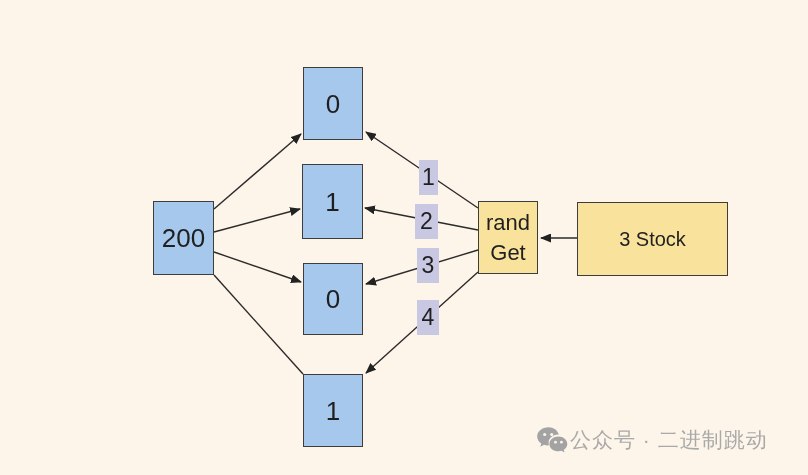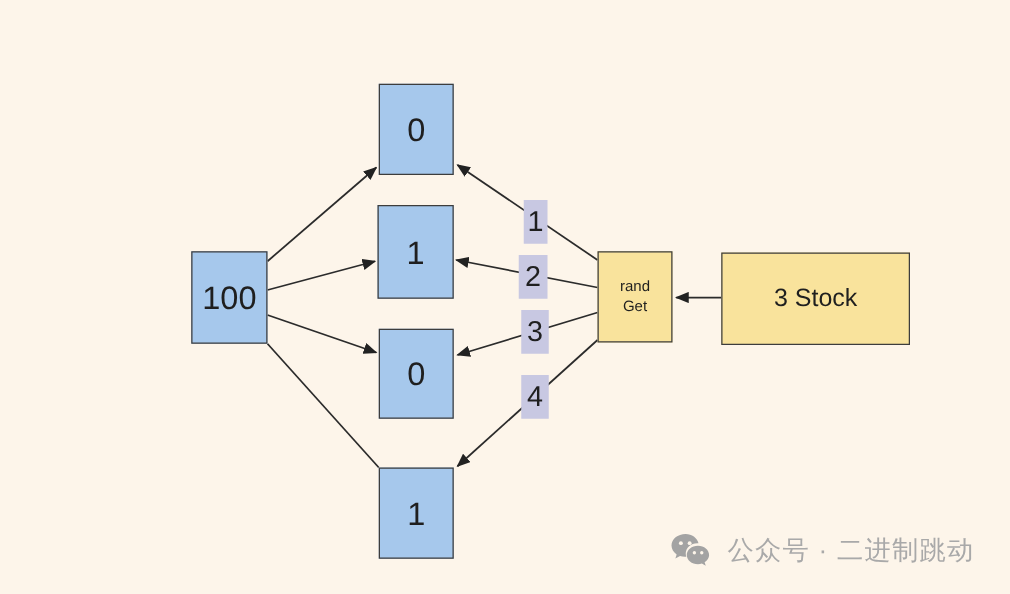--- a/index.html
+++ b/index.html
@@ -34,42 +34,42 @@
   }
   .node.blue { background: #a6c8ec; }
   .node.yellow { background: #f9e39c; }
   .num { font-size: 26px; line-height: 1; }
   .two-line { line-height: 1.32; }
   .node-source     { left: 153px; top: 201px; width: 61px;  height: 74px; }
   .node-slot-top   { left: 303px; top: 67px;  width: 60px;  height: 73px; }
   .node-slot-second{ left: 302px; top: 164px; width: 61px;  height: 75px; }
   .node-slot-third { left: 303px; top: 263px; width: 60px;  height: 72px; }
   .node-slot-bottom{ left: 303px; top: 374px; width: 60px;  height: 73px; }
-  .node-rand-get   { left: 478px; top: 201px; width: 60px;  height: 73px; font-size: 12px; }
+  .node-rand-get   { left: 478px; top: 201px; width: 60px;  height: 73px; font-size: 22px; }
   .node-seeker     { left: 577px; top: 202px; width: 151px; height: 74px; font-size: 20px; }
   .edge-label {
     position: absolute;
     background: #c8c8e2;
     color: #1f1f1f;
     display: flex;
     align-items: center;
     justify-content: center;
     font-size: 23px;
   }
   .edge-label-1 { left: 419px; top: 160px; width: 19px; height: 35px; }
   .edge-label-2 { left: 415px; top: 204px; width: 23px; height: 35px; }
   .edge-label-3 { left: 417px; top: 248px; width: 22px; height: 35px; }
   .edge-label-4 { left: 417px; top: 300px; width: 22px; height: 35px; }
   .watermark {
     position: absolute;
     left: 536px;
     top: 426px;
     display: flex;
     align-items: center;
-    gap: 14px;
+    gap: 2px;
     color: #a9a9a9;
   }
   .watermark-text {
     font-size: 21px;
     letter-spacing: 1px;
     white-space: nowrap;
   }
 </style>
 </head>
 <body>
@@ -89,21 +89,21 @@
       <line x1="214" y1="275" x2="303" y2="374"></line>
       <line x1="478" y1="208" x2="366" y2="132" marker-end="url(#arrow)"></line>
       <line x1="478" y1="230" x2="365" y2="208" marker-end="url(#arrow)"></line>
       <line x1="478" y1="250" x2="366" y2="284" marker-end="url(#arrow)"></line>
       <line x1="478" y1="272" x2="366" y2="373" marker-end="url(#arrow)"></line>
       <line x1="577" y1="238" x2="541" y2="238" marker-end="url(#arrow)"></line>
     </g>
   </svg>
 
   <div class="node blue node-source">
-    <span class="num">100</span>
+    <span class="num">200</span>
   </div>
 
   <div class="node blue node-slot-top">
     <span class="num">0</span>
   </div>
 
   <div class="node blue node-slot-second">
     <span class="num">1</span>
   </div>
 

